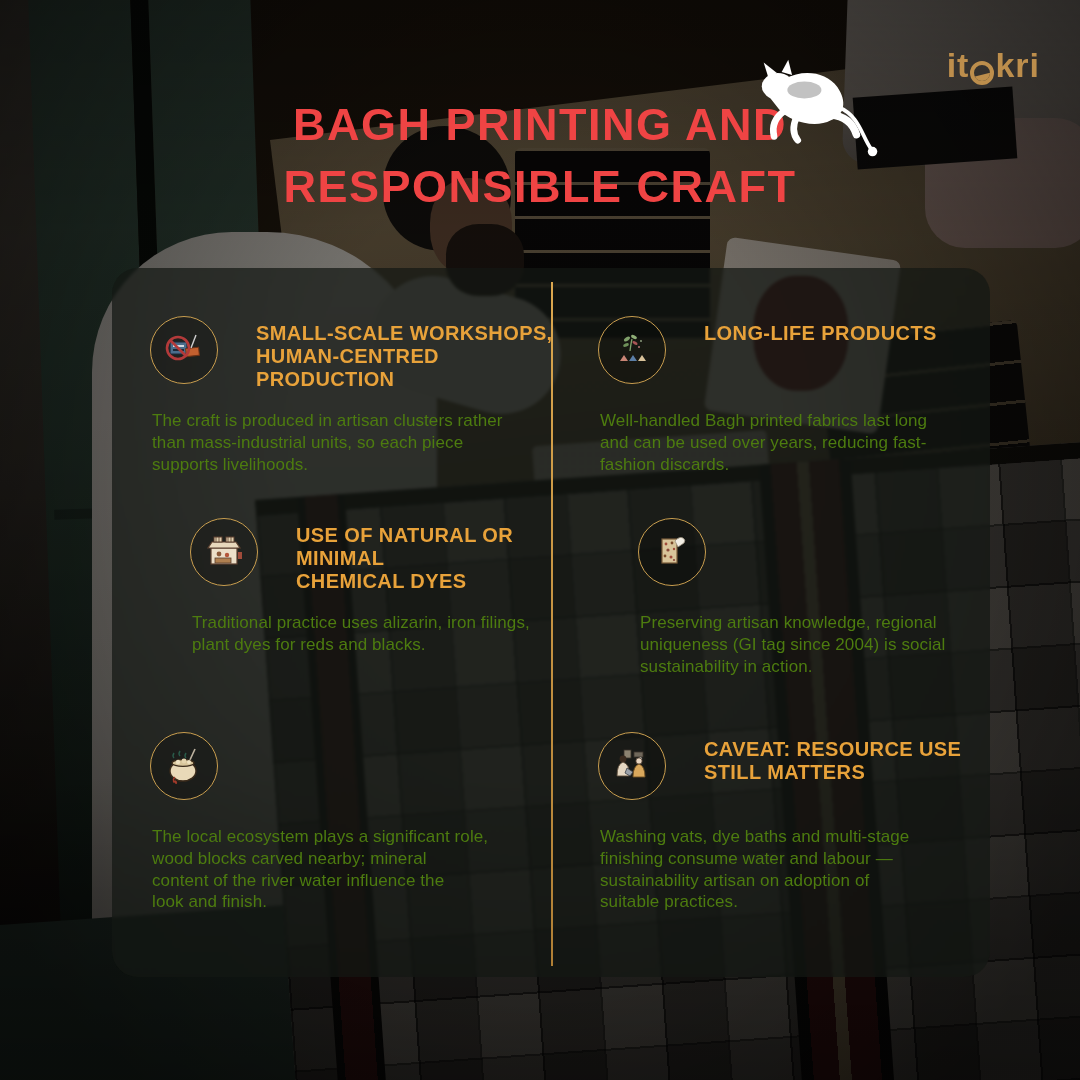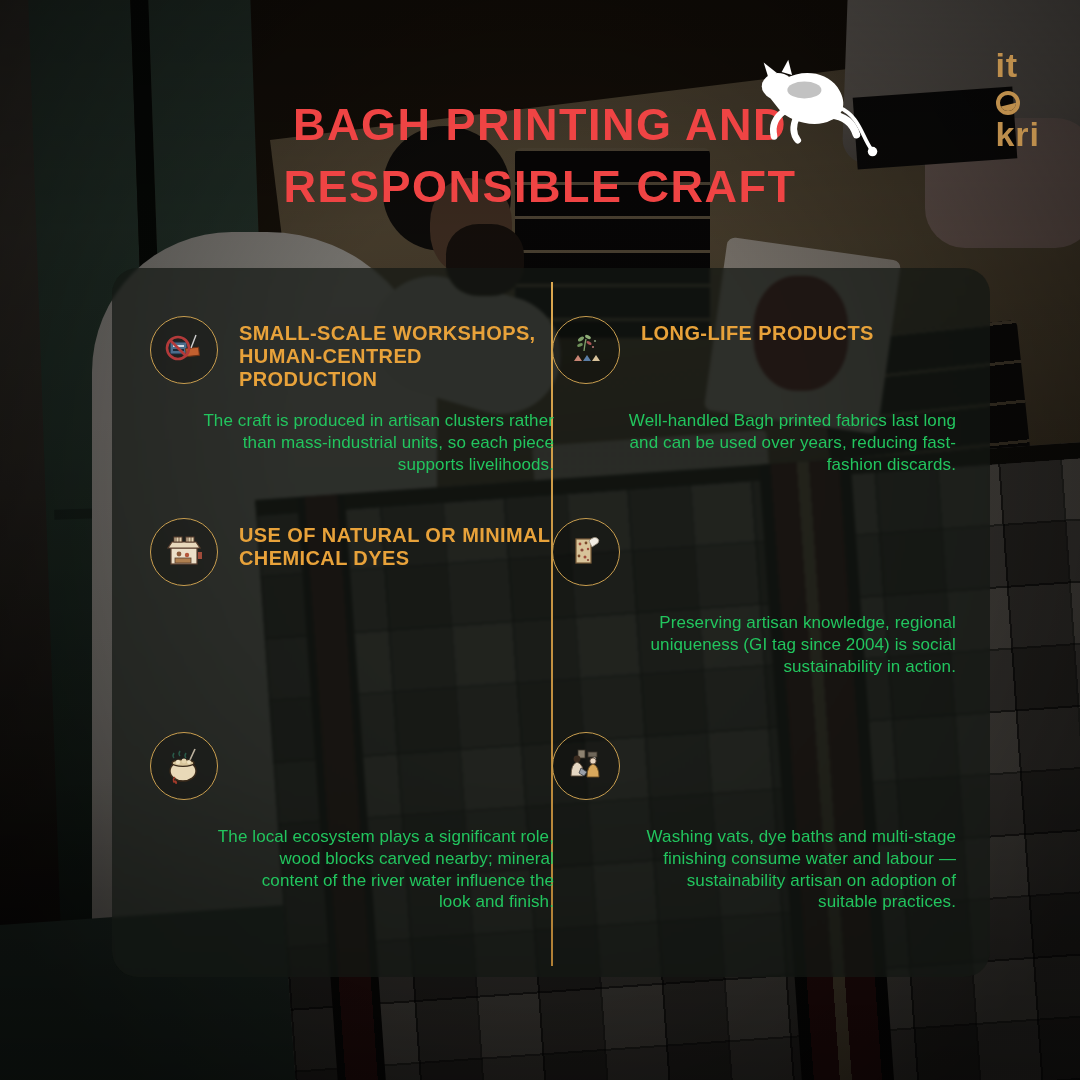--- a/index.html
+++ b/index.html
@@ -57,46 +57,46 @@
   .stripe-left{position:absolute;left:42px;top:0;width:48px;height:100%;
     background:linear-gradient(90deg,#0d0b0a 0 8px,#471513 8px 40px,#0d0b0a 40px 48px);}
   .stripe-mid{position:absolute;left:505px;top:0;width:92px;height:100%;
     background:linear-gradient(90deg,#0d0b0a 0 12px,#4a1414 12px 38px,#8a7350 38px 50px,#4a1414 50px 80px,#0d0b0a 80px 92px);}
   .vignette{position:absolute;inset:0;
     background:
       radial-gradient(ellipse at 50% 42%,rgba(0,0,0,0) 32%,rgba(0,0,0,.48) 88%),
       linear-gradient(rgba(0,0,0,.32),rgba(0,0,0,.12) 22%,rgba(0,0,0,.12) 72%,rgba(0,0,0,.42));}
   
   .brand{position:absolute;top:46px;right:40px;z-index:30;color:#bd8e4c;
-    font-size:34px;font-weight:bold;letter-spacing:1px;display:flex;align-items:flex-start;flex-direction:column;}
+    font-size:34px;font-weight:bold;letter-spacing:1px;display:flex;align-items:flex-end;}
   .brand-o{width:16px;height:16px;border:4px solid #bd8e4c;border-radius:50%;
     display:inline-block;position:relative;overflow:hidden;margin:6px 1px 0;}
   .brand-o::after{content:"";position:absolute;left:-3px;bottom:-3px;width:130%;height:58%;
     background:#bd8e4c;transform:rotate(-14deg);}
   
   .title{position:absolute;left:0;right:0;top:94px;z-index:20;text-align:center;
     color:#ef4444;font-size:45px;font-weight:800;letter-spacing:1.5px;line-height:1.37;
     white-space:pre-line;}
   .tiger{position:absolute;left:740px;top:50px;width:142px;height:118px;z-index:25;}
   
   .panel{position:absolute;left:112px;top:268px;width:878px;height:709px;border-radius:26px;
     background:rgba(20,23,19,.72);z-index:10;-webkit-backdrop-filter:blur(1.5px);backdrop-filter:blur(1.5px);}
   .divider{position:absolute;left:551px;top:282px;width:2px;height:684px;z-index:12;
     background:linear-gradient(#dba74f,#b07f35);}
   
   .sec{position:absolute;width:410px;z-index:15;}
-  .sec-l{left:150px;} .sec-r{left:552px;}
-  .row1{top:316px;} .row2{top:518px;} .row3{top:732px;}
-  .sec-top{display:flex;align-items:flex-start;}
+  .sec-l{left:150px;} .sec-r{left:598px;}
+  .row1{top:316px;} .row2{top:518px;margin-left:40px;} .row3{top:732px;}
+  .sec-top{display:flex;align-items:flex-start;gap:17px;}
   .icon-circle{flex:0 0 auto;width:66px;height:66px;border:1.6px solid #c99e4f;border-radius:50%;
     background:rgba(0,0,0,.22);display:flex;align-items:center;justify-content:center;}
   .sec-head{margin:6px 0 0 21px;color:#e8a23a;font-size:20px;font-weight:bold;
     letter-spacing:.4px;line-height:1.14;white-space:pre-line;}
-  .sec-body{position:absolute;left:2px;top:94px;width:402px;color:#22c55e;
-    font-size:17px;line-height:1.28;letter-spacing:.1px;white-space:pre-line;text-align:right;}
+  .sec-body{position:absolute;left:2px;top:94px;width:402px;color:#4d7c0f;
+    font-size:17px;line-height:1.28;letter-spacing:.1px;white-space:pre-line;}
 </style>
 </head>
 <body>
 
 <div class="canvas">
 
   <div id="photo">
     <div class="wall"></div>
     <div class="door">
       <div class="door-l"></div>
@@ -215,20 +215,22 @@
           <line x1="29" y1="7" x2="29" y2="12" stroke="#5a3f2e" stroke-width=".8"></line>
           <circle cx="17" cy="24" r="2.4" fill="#8c5a3a"></circle>
           <circle cx="25" cy="25" r="2.2" fill="#b5563a"></circle>
           <rect x="13" y="28" width="16" height="5" fill="#b08050" stroke="#5a3f2e" stroke-width=".8"></rect>
           <rect x="36" y="22" width="4" height="7" fill="#a04b3a"></rect>
         </svg>
       </span>
       <div class="sec-head">USE OF NATURAL OR MINIMAL
 CHEMICAL DYES</div>
     </div>
+    <div class="sec-body">Traditional practice uses alizarin, iron filings,
+plant dyes for reds and blacks.</div>
   </div>
 
   <div class="sec sec-r row2">
     <div class="sec-top">
       <span class="icon-circle">
         <svg width="42" height="42" viewBox="0 0 42 42">
           <rect x="11" y="8" width="15" height="24" fill="#d8c49a" stroke="#7a5c3a" stroke-width="1.2"></rect>
           <circle cx="15" cy="13" r="1.4" fill="#a04b3a"></circle>
             <circle cx="21" cy="12" r="1.4" fill="#7a4a2a"></circle>
           <circle cx="17" cy="19" r="1.6" fill="#8a4a3a"></circle>
@@ -275,20 +277,22 @@
           <rect x="14" y="6" width="7" height="8" fill="#8c8270" stroke="#3a332a" stroke-width=".8"></rect>
           <rect x="24" y="8" width="9" height="5" fill="#6f675a" stroke="#3a332a" stroke-width=".8"></rect>
           <circle cx="13" cy="15" r="3.4" fill="#3a2a1e"></circle>
           <path d="M7,32 q0,-12 6,-14 q7,2 6,14 Z" fill="#e5d7c2" stroke="#5a4a38" stroke-width=".9"></path>
           <circle cx="29" cy="17" r="3.2" fill="#e8d6c2" stroke="#3a2a1e" stroke-width=".8"></circle>
           <path d="M29,13 a3.4,2.4 0 0 1 3.4,2" fill="#f5f0e6"></path>
           <path d="M23,33 q0,-11 6,-13 q6,2 6,13 Z" fill="#d9a85c" stroke="#6e4f22" stroke-width=".9"></path>
           <path d="M17,24 l6,4 -3,4 -5,-3 Z" fill="#9aa0a8" stroke="#3a3f45" stroke-width=".8"></path>
         </svg>
       </span>
+      <div class="sec-head">CAVEAT: RESOURCE USE
+STILL MATTERS</div>
     </div>
     <div class="sec-body">Washing vats, dye baths and multi-stage
 finishing consume water and labour —
 sustainability artisan on adoption of
 suitable practices.</div>
   </div>
 
 </div>
 
 </body></html>

